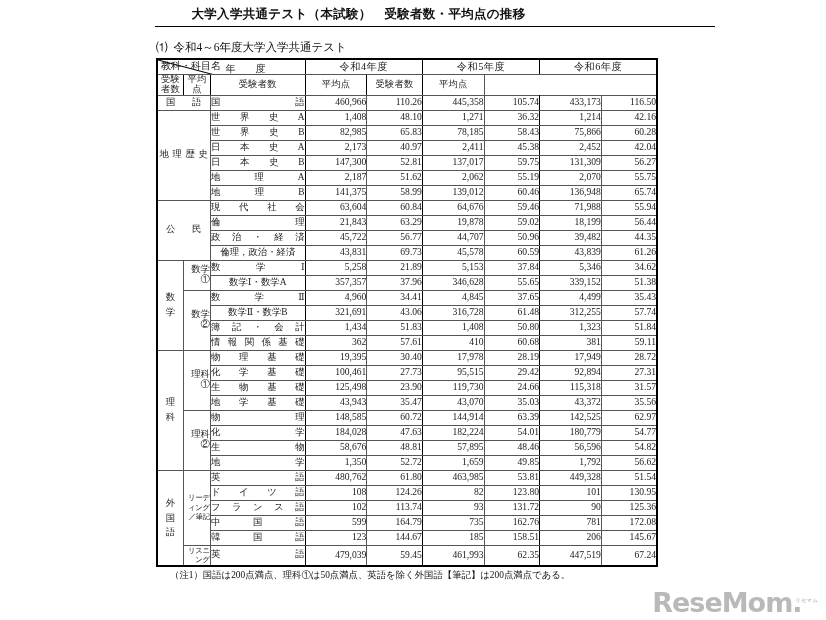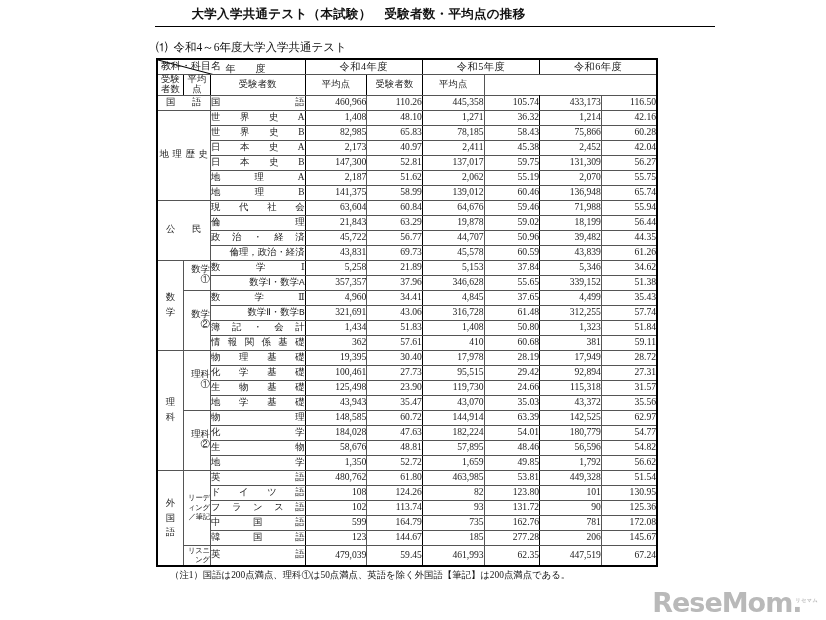--- a/index.html
+++ b/index.html
@@ -127,21 +127,21 @@
   
   td.subj {
     font-size: 9.4px;
     padding: 0 3px;
   }
   .spread {
     display: flex;
     justify-content: space-between;
     width: 100%;
   }
-  .spread.center { justify-content: flex-end; font-family: Liberation Mono, monospace; }
+  .spread.center { justify-content: center; }
   .spread span { display: inline-block; }
 
   
   td.vgroup {
     text-align: center;
     font-size: 9.4px;
     letter-spacing: 0.5px;
   }
   .vstack {
     display: flex;
@@ -733,21 +733,21 @@
           <td class="subj thick-left thick-right">
             <div class="spread">
               <span>韓</span>
               <span>国</span>
               <span>語</span>
             </div>
           </td>
           <td class="num">123</td>
           <td class="num thick-right">144.67</td>
           <td class="num">185</td>
-          <td class="num thick-right">277.28</td>
+          <td class="num thick-right">158.51</td>
           <td class="num">206</td>
           <td class="num">145.67</td>
         </tr>
         <tr>
           <td class="sgroup sec-top" rowspan="1"><span class="tiny">リスニング</span></td>
           <td class="subj thick-left thick-right sec-top">
             <div class="spread">
               <span>英</span>
               <span>語</span>
             </div>

